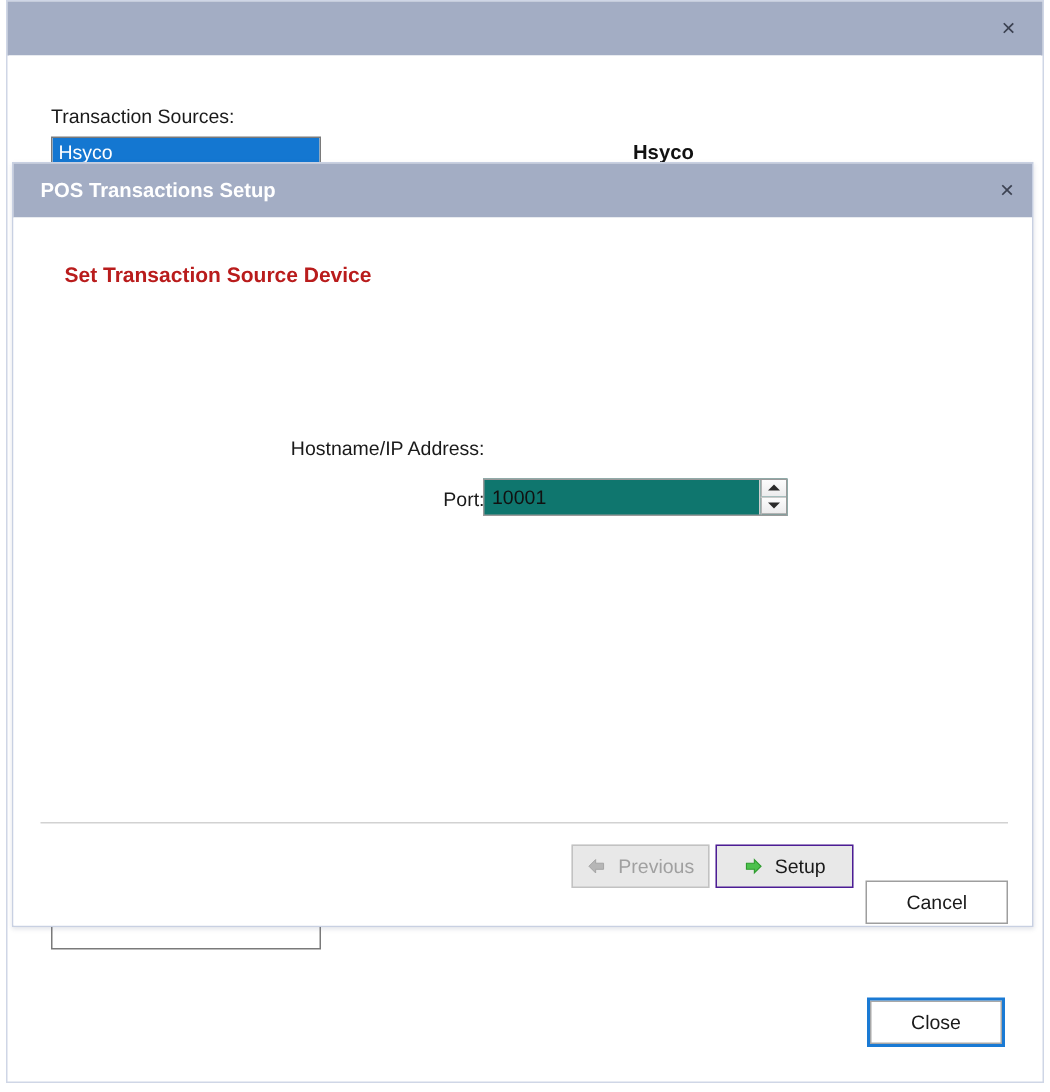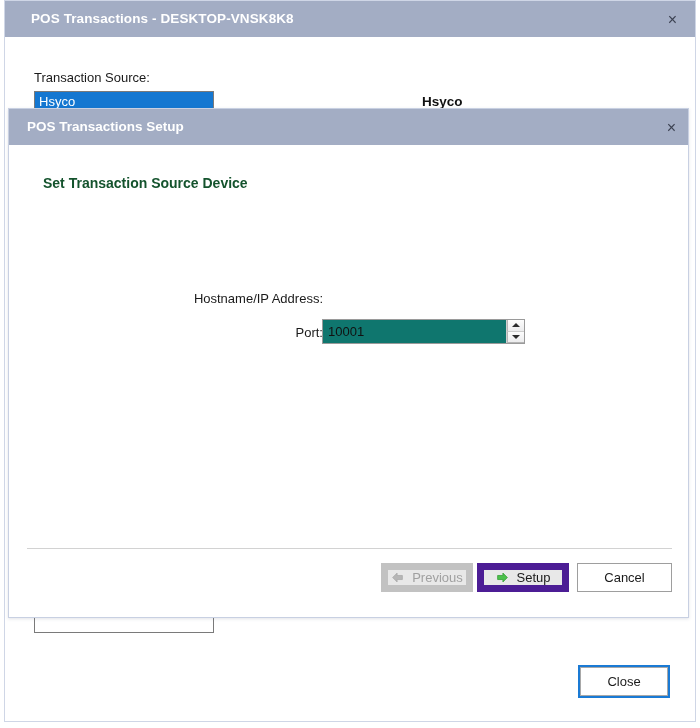--- a/index.html
+++ b/index.html
@@ -147,21 +147,21 @@
     bottom: 0;
     background: #ffffff;
   }
 
   .step-heading {
     position: absolute;
     left: 34px;
     top: 30px;
     font-size: 14px;
     font-weight: bold;
-    color: #14532d;
+    color: #b91c1c;
     white-space: nowrap;
   }
   .step-desc {
     position: absolute;
     left: 60px;
     top: 71px;
     font-size: 13px;
     color: #1a1a1a;
     white-space: nowrap;
   }
@@ -279,21 +279,21 @@
     position: absolute;
     left: 0;
     top: 418px;
     width: 100%;
     height: 32px;
   }
   .wbtn {
     position: absolute;
     top: 0;
     height: 29px;
-    border: 7px solid #4c1d95;
+    border: 1px solid #4c1d95;
     background: #e8e8e8;
     font-family: "Liberation Sans", sans-serif;
     font-size: 13px;
     color: #1a1a1a;
     box-sizing: border-box;
     cursor: default;
     display: flex;
     align-items: center;
     justify-content: center;
     gap: 8px;
@@ -303,21 +303,21 @@
     color: #a0a0a0;
     background: #e8e8e8;
     border-color: #c2c2c2;
   }
   .wbtn.plain {
     background: #ffffff;
     border: 1px solid #9e9e9e;
   }
   #btn-previous { left: 372px; width: 92px; }
   #btn-next     { left: 468px; width: 92px; }
-  #btn-cancel   { left: 568px; width: 95px; }
+  #btn-cancel   { left: 568px; width: 95px; margin-top: 24px; }
 
   .arrow-icon {
     width: 13px;
     height: 13px;
     display: inline-block;
     flex: none;
   }
 
   
   .outer-close-btn {
@@ -339,27 +339,26 @@
     justify-content: center;
     cursor: default;
   }
 </style>
 </head>
 <body>
 
 <div class="outer-window">
 
   <div class="outer-titlebar">
-    <div class="outer-title-text">POS Transactions - DESKTOP-VNSK8K8</div>
     <div class="close-x outer-close">×</div>
   </div>
 
   <div class="outer-body">
 
-    <div class="ts-label">Transaction Source:</div>
+    <div class="ts-label">Transaction Sources:</div>
 
     <div class="ts-listbox">
       <div class="ts-item-selected">Hsyco</div>
     </div>
 
     <div class="bg-heading">Hsyco</div>
 
     <div class="outer-close-btn">Close</div>
   </div>
 </div>

